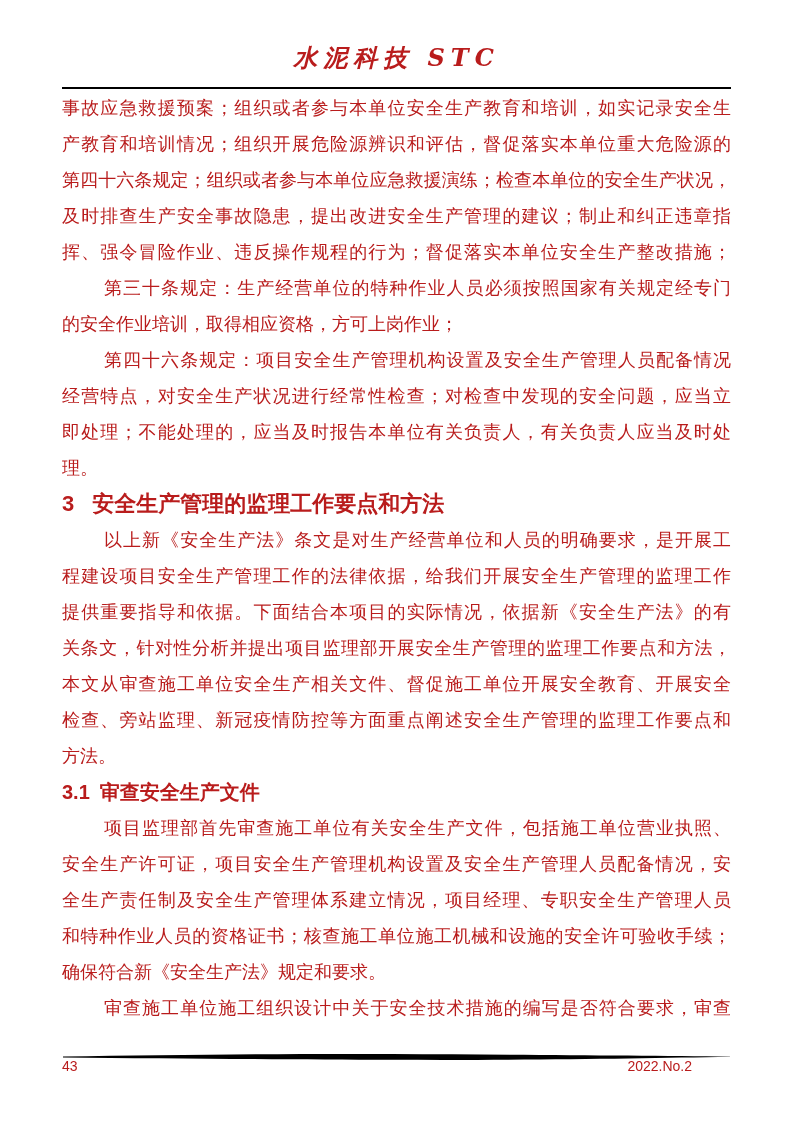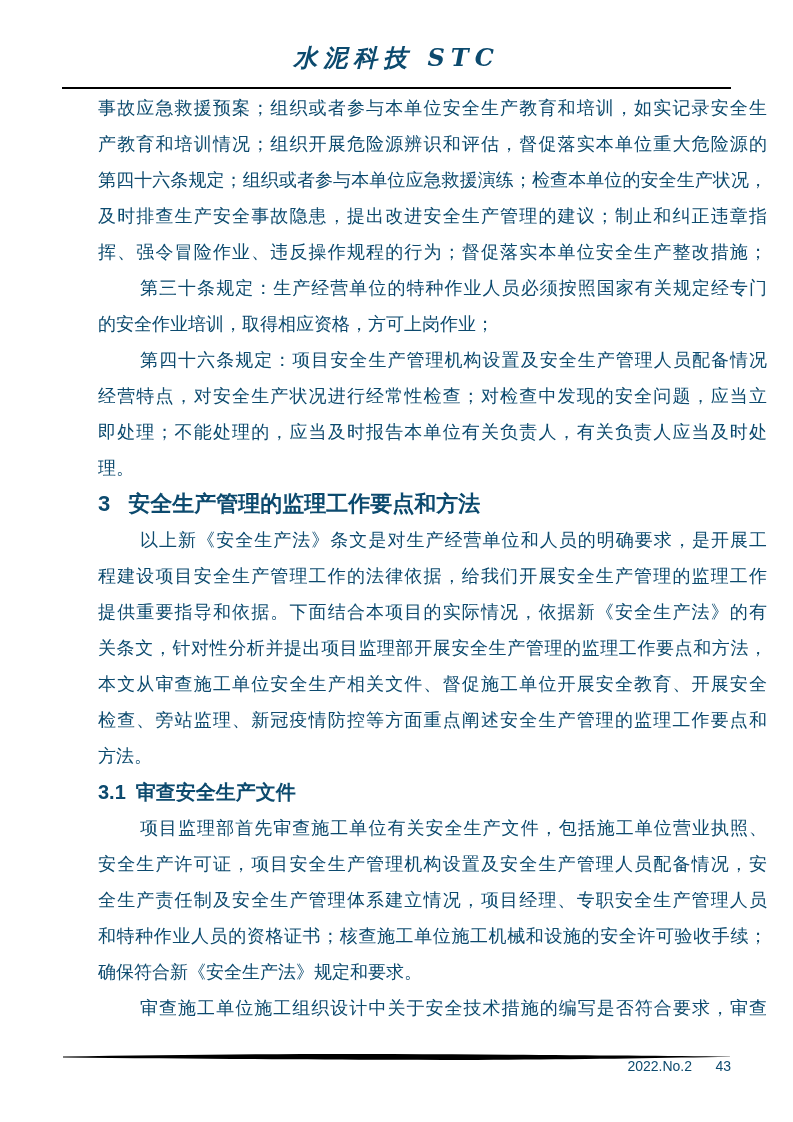--- a/index.html
+++ b/index.html
@@ -1,50 +1,50 @@
 <!DOCTYPE html>
 <html lang="zh"><head>
 <meta charset="utf-8">
 <style>
   html,body { margin:0; padding:0; background:#e8e8e8; }
   .page {
     position:relative; width:793px; height:1122px; margin:0 auto;
-    background:#ffffff; color:#0c4a6e;
+    background:#ffffff; color:#b91c1c;
     font-family:"Liberation Serif","DejaVu Serif",serif;
     overflow:hidden;
   }
   .journal-title {
     position:absolute; top:42px; left:0; width:100%;
     text-align:center; font-size:24px; font-weight:bold; font-style:italic;
     letter-spacing:6px; font-family:"DejaVu Serif","Liberation Serif",serif;
   }
   .header-rule {
     position:absolute; top:87px; left:62px; width:669px; height:2px;
     background:#000;
   }
-  .body-text { position:absolute; top:90px; left:62px; width:669px;margin-left:36px; }
+  .body-text { position:absolute; top:90px; left:62px; width:669px; }
   .line {
     height:36px; line-height:36px; font-size:18px;
     text-align:justify; text-align-last:justify; overflow:hidden;
   }
   .line.last { text-align-last:left; }
   .line.indent { padding-left:42px; }
   .line.h1 {
     font-family:"Liberation Sans","DejaVu Sans",sans-serif;
     font-weight:bold; font-size:22px; text-align:center; text-align-last:left;
   }
   .line.h1 .num { margin-right:18px; }
   .line.h2 {
     font-family:"Liberation Sans","DejaVu Sans",sans-serif;
     font-weight:bold; font-size:20px; text-align:left; text-align-last:left;
   }
   .line.h2 .num { margin-right:10px; }
   .footer-rule { position:absolute; top:1048px; left:62px; width:669px; height:10px; }
   .page-number {
-    position:absolute; top:1058px; left:62px; width:669px; text-align:right;
+    position:absolute; top:1058px; left:62px; width:669px; text-align:left;
     font-size:14px; font-family:"Liberation Sans","DejaVu Sans",sans-serif;
   }
   .issue-number {
     position:absolute; top:1058px; right:101px;
     font-size:14px; font-family:"Liberation Sans","DejaVu Sans",sans-serif;
   }
 </style>
 </head>
 <body>
 

